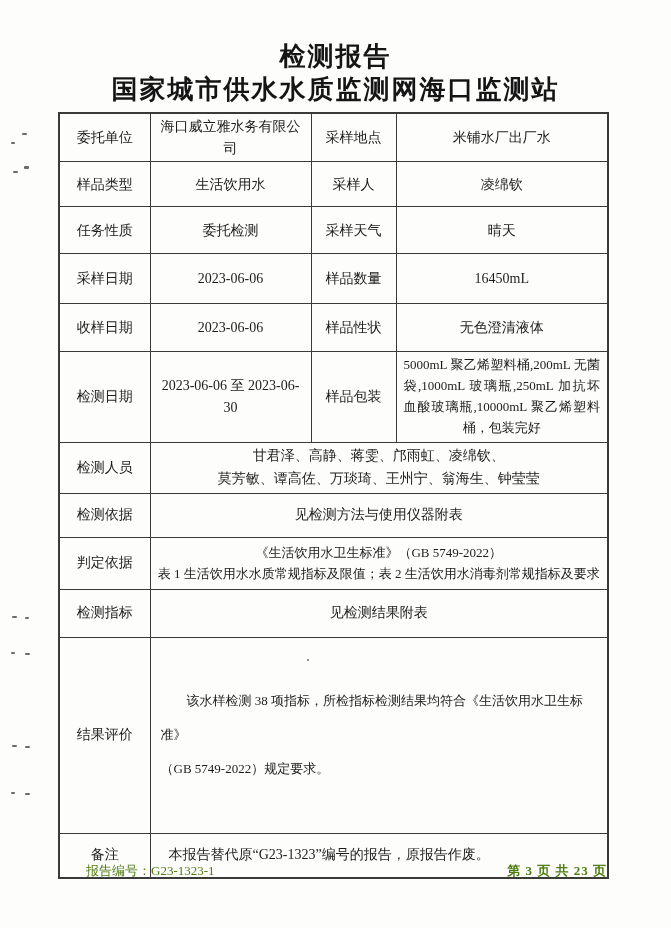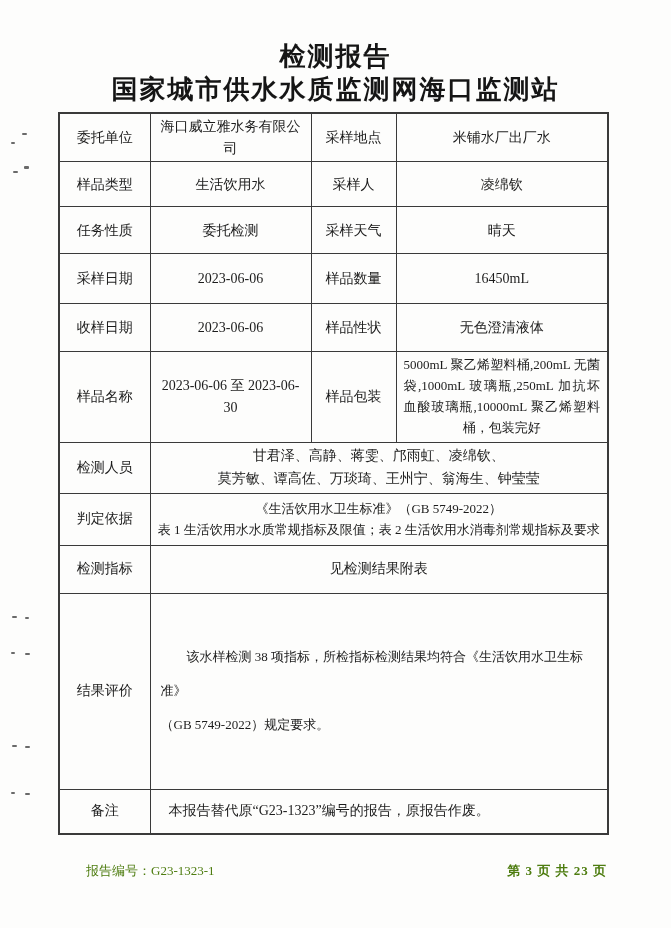--- a/index.html
+++ b/index.html
@@ -149,29 +149,33 @@
         <td>样品数量</td>
         <td>16450mL</td>
       </tr>
       <tr class="r5">
         <td>收样日期</td>
         <td>2023-06-06</td>
         <td>样品性状</td>
         <td>无色澄清液体</td>
       </tr>
       <tr class="r6">
-        <td>样品名称</td>
+        <td>检测日期</td>
         <td>2023-06-06 至 2023-06-30</td>
         <td>样品包装</td>
         <td class="packaging">5000mL 聚乙烯塑料桶,200mL 无菌袋,1000mL 玻璃瓶,250mL 加抗坏血酸玻璃瓶,10000mL 聚乙烯塑料桶，包装完好</td>
       </tr>
       <tr class="r7">
         <td>检测人员</td>
         <td class="persons" colspan="3">甘君泽、高静、蒋雯、邝雨虹、凌绵钦、
 莫芳敏、谭高佐、万琰琦、王州宁、翁海生、钟莹莹</td>
+      </tr>
+      <tr class="r8">
+        <td>检测依据</td>
+        <td colspan="3">见检测方法与使用仪器附表</td>
       </tr>
       <tr class="r9">
         <td>判定依据</td>
         <td class="basis" colspan="3">《生活饮用水卫生标准》（GB 5749-2022）
 表 1 生活饮用水水质常规指标及限值；表 2 生活饮用水消毒剂常规指标及要求</td>
       </tr>
       <tr class="r10">
         <td>检测指标</td>
         <td colspan="3">见检测结果附表</td>
       </tr>

